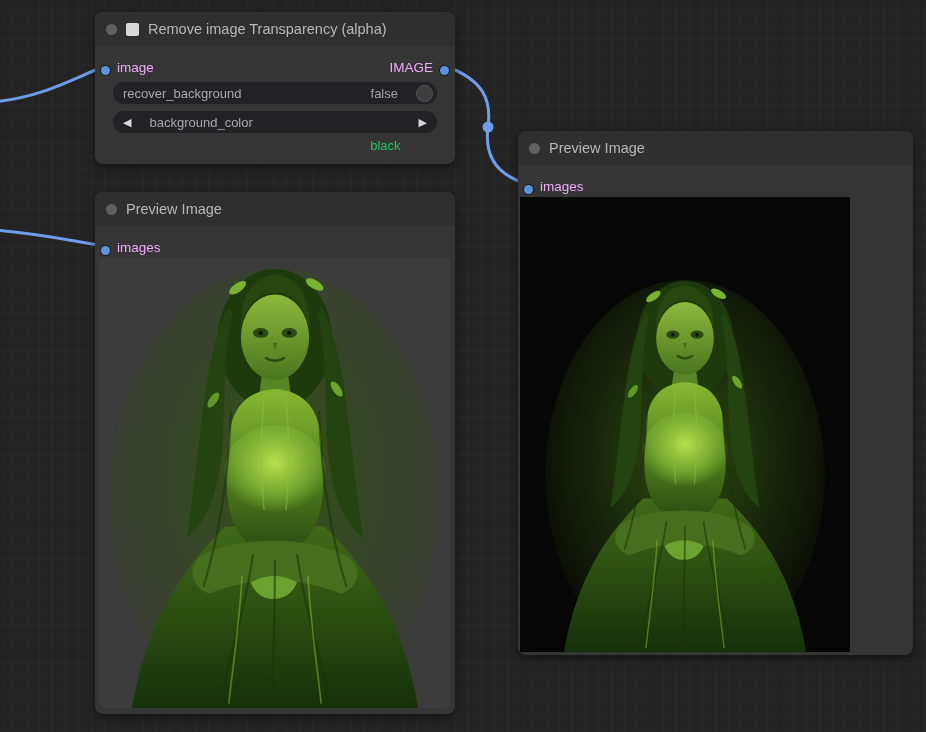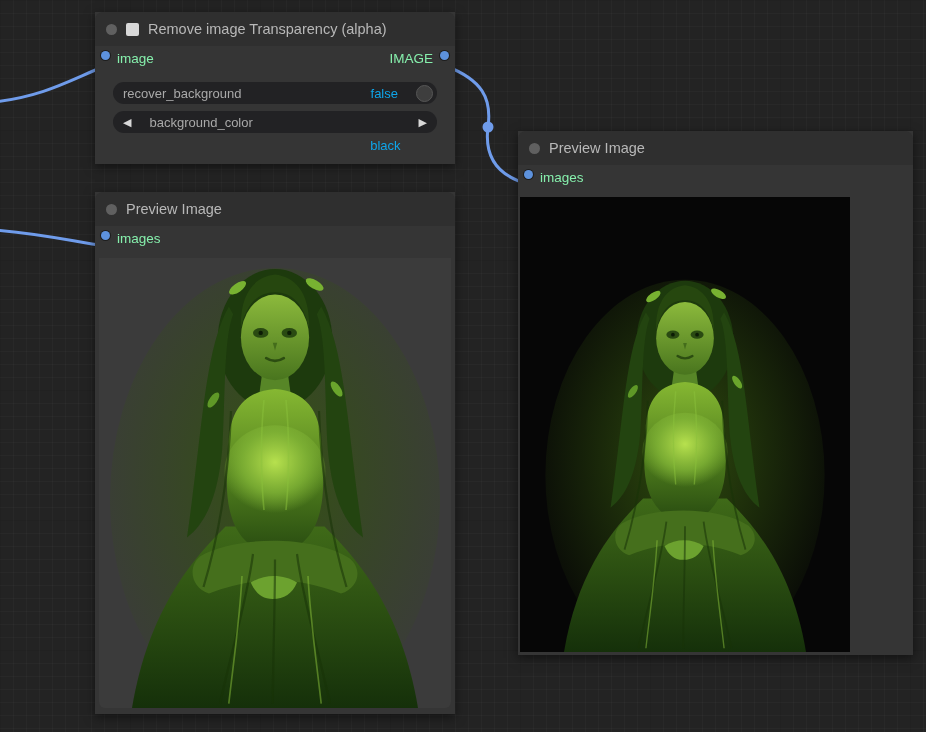--- a/index.html
+++ b/index.html
@@ -7,36 +7,36 @@
   .canvas{
     position:relative;width:926px;height:732px;background-color:#232323;
     background-image:
       linear-gradient(rgba(255,255,255,0.022) 1px, transparent 1px),
       linear-gradient(90deg, rgba(255,255,255,0.022) 1px, transparent 1px),
       linear-gradient(rgba(0,0,0,0.20) 1px, transparent 1px),
       linear-gradient(90deg, rgba(0,0,0,0.20) 1px, transparent 1px);
     background-size:13px 13px,13px 13px,130px 130px,130px 130px;
   }
   .wires{position:absolute;inset:0;z-index:1;}
-  .node{position:absolute;background:#353535;border-radius:0;
+  .node{position:absolute;background:#353535;border-radius:8px;
         box-shadow:0 3px 10px rgba(0,0,0,0.5);z-index:2;}
   .titlebar{height:34px;background:#2f2f2f;border-radius:8px 8px 0 0;
             display:flex;align-items:center;padding:0 11px;gap:9px;}
   .tdot{width:11px;height:11px;border-radius:50%;background:#606060;flex:none;}
   .sqicon{width:13px;height:13px;background:#d8d8d8;border-radius:2px;flex:none;}
   .title{color:#b8b8b8;font-size:14.5px;white-space:nowrap;overflow:hidden;}
-  .slotrow{display:flex;align-items:flex-start;height:24px;margin-top:5px;
-           padding:0 6px;gap:7px;color:#86efac;font-size:13.5px;}
+  .slotrow{display:flex;align-items:flex-end;height:24px;margin-top:5px;
+           padding:0 6px;gap:7px;color:#f0abfc;font-size:13.5px;}
   .slot{width:9px;height:9px;border-radius:50%;background:#5d92dd;
         box-shadow:0 0 0 1px rgba(0,0,0,0.45);flex:none;}
   .flex1{flex:1;}
   .widget{height:22px;background:#222224;border-radius:11px;margin:7px 18px 0;
           display:flex;align-items:center;padding:0 10px;font-size:13px;
           color:#a9a9a9;gap:18px;}
-  .wval{color:#0ea5e9;}
+  .wval{color:#a3a3a3;}
   .knob{width:15px;height:15px;border-radius:50%;background:#3e3e3e;
         border:1px solid #565656;margin-right:-6px;flex:none;}
   .arrow{color:#d8d8d8;font-size:11px;line-height:1;flex:none;}
   .imgwrap{position:absolute;overflow:hidden;border-radius:0 0 6px 6px;}
   .imgwrap svg{display:block;}
 </style>
 </head>
 <body>
 
 <div class="canvas">
@@ -64,21 +64,21 @@
     <div class="widget">
       <span>recover_background</span>
       <span class="flex1"></span>
       <span class="wval">false</span>
       <span class="knob"></span>
     </div>
     <div class="widget">
       <span class="arrow">◀</span>
       <span>background_color</span>
       <span class="flex1"></span>
-      <span class="wval" style="color:#0ea5e9;margin-top:46px;">black</span>
+      <span class="wval" style="color:#22c55e;margin-top:46px;">black</span>
       <span class="arrow">▶</span>
     </div>
   </div>
 
   <div class="node" style="left:95px;top:192px;width:360px;height:522px;">
     <div class="titlebar">
       <span class="tdot"></span>
       <span class="title">Preview Image</span>
     </div>
     <div class="slotrow">

